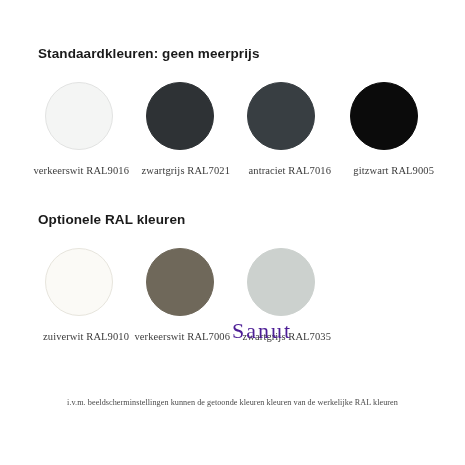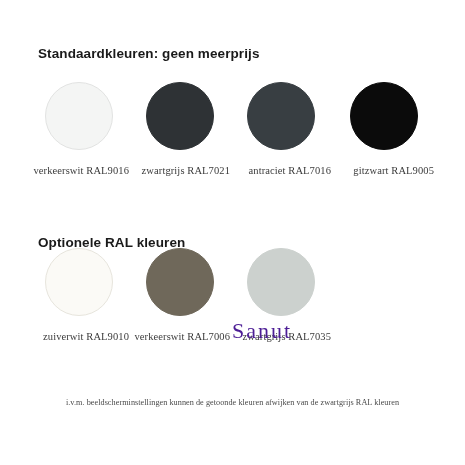--- a/index.html
+++ b/index.html
@@ -27,21 +27,21 @@
   .section-heading {
     position: absolute;
     left: 38px;
     font-size: 13.5px;
     font-weight: bold;
     color: #1a1a1a;
     letter-spacing: 0.1px;
     white-space: nowrap;
   }
   #heading-standard { top: 46px; }
-  #heading-optional { top: 212px; margin-top: 23px; }
+  #heading-optional { top: 212px; }
 
   
   .swatch-row {
     position: absolute;
     left: 0;
     width: 465px;
     height: 110px;
   }
   #row-standard { top: 82px; }
   #row-optional { top: 248px; padding-left: 24px; }
@@ -149,15 +149,15 @@
 
     <div class="swatch-cell col-2">
       <span class="swatch-circle" style="background:#ccd1ce; border:1px solid #ccd1ce;"></span>
       <span class="swatch-label">zwartgrijs RAL7035</span>
     </div>
 
   </div>
 
   <div class="watermark">Sanut</div>
 
-  <div class="footer-note">i.v.m. beeldscherminstellingen kunnen de getoonde kleuren afwijken van de zwartgrijs RAL kleuren</div>
+  <div class="footer-note">i.v.m. beeldscherminstellingen kunnen de getoonde kleuren kleuren van de werkelijke RAL kleuren</div>
 
 </div>
 
 </body></html>

